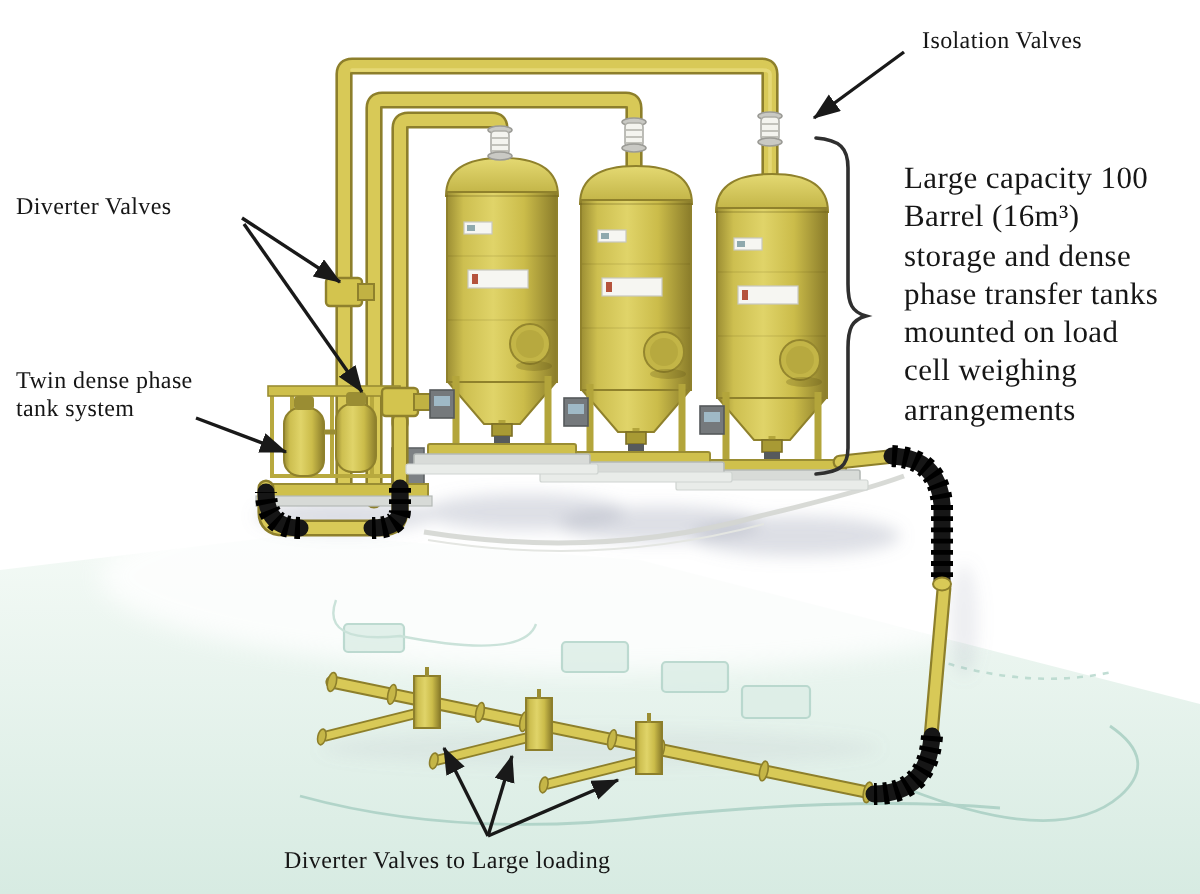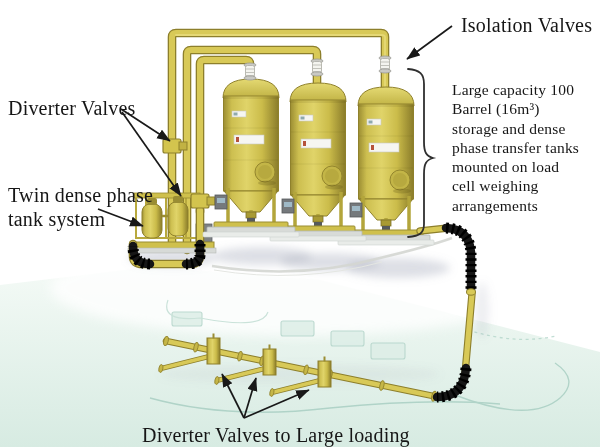--- a/index.html
+++ b/index.html
@@ -1,19 +1,19 @@
 <!DOCTYPE html>
 <html><head>
 <meta charset="utf-8">
 <style>
   html,body{margin:0;padding:0;background:#fff;}
   .stage{position:relative;width:600px;height:447px;background:#ffffff;overflow:hidden;
          font-family:"Liberation Serif","DejaVu Serif",serif;}
   .stage svg{position:absolute;left:0;top:0;}
-  .lbl{position:absolute;color:#161616;font-size:20px;line-height:1.2;letter-spacing:.2px;white-space:nowrap;}
+  .lbl{position:absolute;color:#161616;font-size:12px;line-height:1.2;letter-spacing:.2px;white-space:nowrap;}
   .lbl-block{white-space:normal;font-size:15.5px;line-height:19.3px;width:150px;}
   .lbl-block span{display:block;}
   
   .po{fill:none;stroke:#8d7f2b;stroke-linecap:round;stroke-linejoin:round;}
   .pi{fill:none;stroke:#d8c957;stroke-linecap:round;stroke-linejoin:round;}
   .ph{fill:none;stroke:#ece085;stroke-linecap:round;stroke-linejoin:round;opacity:.65;}
   .hb{fill:none;stroke:#161616;stroke-width:8.5;stroke-linecap:round;}
   .hr{fill:none;stroke:#000;stroke-width:11;stroke-dasharray:2.4 3.2;}
   .arrow{stroke:#191919;stroke-width:1.7;fill:none;}
 </style>

